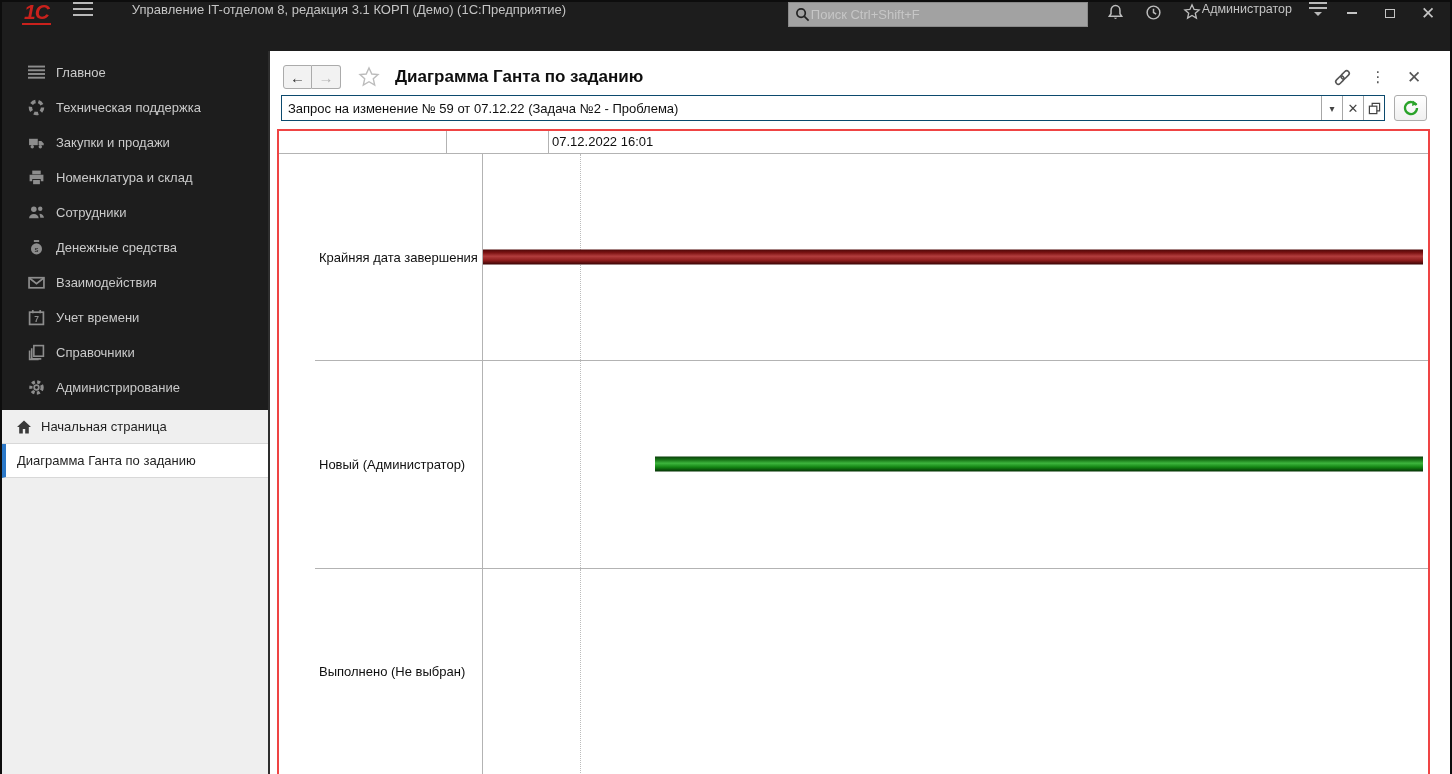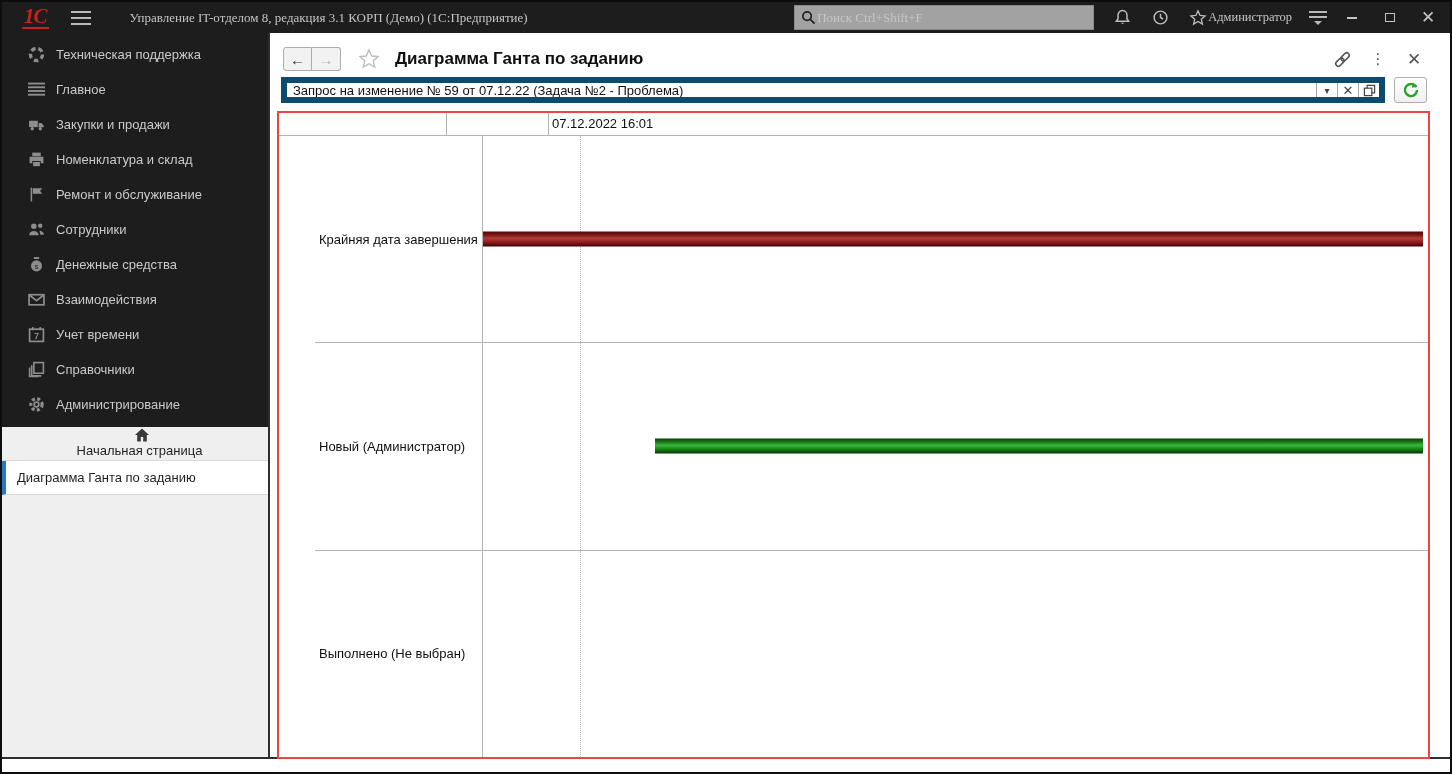--- a/index.html
+++ b/index.html
@@ -1,20 +1,20 @@
 <!DOCTYPE html>
 <html><head>
 <meta charset="utf-8">
 <style>
   * { margin:0; padding:0; box-sizing:border-box; }
   html,body { width:1452px; height:774px; background:#fff; font-family:"Liberation Sans","DejaVu Sans",sans-serif; overflow:hidden; }
   .window { position:relative; width:1452px; height:774px; border:2px solid #0d0d0d; background:#fff; }
 
   
-  .titlebar { height:31px; background:#1d1d1d; display:flex; align-items:center; color:#c8c8c8;font-family:Liberation Serif, serif; }
+  .titlebar { height:49px; background:#1d1d1d; display:flex; align-items:flex-start; color:#c8c8c8; }
   .logo1c { margin-left:20px; color:#c9211c; font-weight:bold; font-style:italic; font-size:21px; letter-spacing:-1px; border-bottom:2px solid #c9211c; line-height:20px; padding:0 2px 1px 2px; }
   .hamburger { margin-left:22px; width:20px; display:flex; flex-direction:column; gap:4px; cursor:pointer; }
   .hamburger i { display:block; height:2px; background:#b9b9b9; }
   .apptitle { margin-left:39px; font-size:13px; color:#c4c4c4; white-space:nowrap; }
   .searchbox { margin-left:auto; width:300px; height:25px; background:#a2a2a2; border:1px solid #8a8a8a; display:flex; align-items:center; padding:0 6px; }
   .searchbox .ph { font-size:13px; color:#c6c6c6; margin-left:1px; }
   .tb-ico { width:20px; height:20px; display:flex; align-items:center; justify-content:center; margin-left:18px; cursor:pointer; }
   .username { font-size:12.5px; color:#c4c4c4; }
   .svcmenu { margin-left:16px; display:flex; flex-direction:column; align-items:center; gap:3px; width:20px; cursor:pointer; }
   .svcmenu i { display:block; height:2px; background:#b9b9b9; width:18px; }
@@ -27,21 +27,21 @@
   
   .main { display:flex; height:726px; border-bottom:2px solid #2e2e2e; }
   .bottomstrip { height:6px; background:#fff; }
 
   
   .sidebar { width:266px; background:#efefef; display:flex; flex-direction:column; }
   .nav-dark { background:#1d1d1d; padding-top:4px; padding-bottom:5px; }
   .nav-item { height:35px; display:flex; align-items:center; cursor:pointer; }
   .nav-item .nico { width:17px; height:17px; margin-left:26px; flex:none; display:flex; align-items:center; justify-content:center; }
   .nav-item .nlabel { margin-left:11px; font-size:13px; color:#cacaca; white-space:nowrap; }
-  .home-row { height:34px; background:#efefef; border-bottom:1px solid #d8d8d8; display:flex; align-items:center; cursor:pointer;flex-direction:column; }
+  .home-row { height:34px; background:#efefef; border-bottom:1px solid #d8d8d8; display:flex; align-items:center; cursor:pointer; }
   .home-row .hico { width:16px; height:16px; margin-left:14px; }
   .home-row .hlabel { margin-left:9px; font-size:13px; color:#1f1f1f; }
   .tab-row { height:34px; background:#fff; border-bottom:1px solid #d8d8d8; border-left:4px solid #2b78c8; display:flex; align-items:center; cursor:pointer; }
   .tab-row .tlabel { margin-left:11px; font-size:13px; color:#1f1f1f; }
   .side-filler { flex:1; background:#efefef; }
 
   
   .content { flex:1; background:#fff; border-left:2px solid #2e2e2e; position:relative; }
   .c-header { display:flex; align-items:center; padding:10px 26px 0 13px; height:42px; }
   .navbtns { display:flex; }
@@ -49,21 +49,21 @@
   .navbtn.back { border-radius:3px 0 0 3px; color:#333; }
   .navbtn.fwd { border-radius:0 3px 3px 0; color:#b3b3b3; border-left:none; }
   .fav-star { margin-left:16px; cursor:pointer; display:flex; }
   .c-title { margin-left:14px; font-size:17px; font-weight:bold; color:#0f0f0f; white-space:nowrap; }
   .c-hdr-icons { margin-left:auto; display:flex; align-items:center; gap:16px; }
   .c-hdr-icons .hic { cursor:pointer; display:flex; align-items:center; justify-content:center; width:20px; height:20px; color:#555; }
   .dots3 { font-size:15px; color:#555; letter-spacing:0; }
   .formclose { font-size:17px; color:#555; }
 
   .field-row { position:absolute; left:11px; top:44px; display:flex; align-items:stretch; height:26px; }
-  .taskfield { width:1104px; border:6px solid #0c4a6e; display:flex; align-items:stretch; background:#fff; }
+  .taskfield { width:1104px; border:1px solid #0c4a6e; display:flex; align-items:stretch; background:#fff; }
   .taskfield .fval { flex:1; font-size:13px; color:#0f0f0f; display:flex; align-items:center; padding-left:6px; white-space:nowrap; overflow:hidden; }
   .fbtn { width:21px; border-left:1px solid #a6a6a6; display:flex; align-items:center; justify-content:center; color:#444; cursor:pointer; background:#fff; }
   .fbtn.caret { font-size:10px; }
   .fbtn.clear { font-size:13px; }
   .refreshbtn { margin-left:9px; width:33px; border:1px solid #adadad; border-radius:3px; background:linear-gradient(#ffffff,#f0f0f0); display:flex; align-items:center; justify-content:center; cursor:pointer; }
 
   
   .gantt { position:absolute; left:7px; top:78px; width:1153px; height:648px; border:2px solid #ef4444; background:#fff; display:flex; flex-direction:column; }
   .g-head { height:23px; border-bottom:1px solid #b3b3b3; display:flex; flex:none; }
   .g-head .g-lcell { width:168px; border-right:1px solid #b3b3b3; flex:none; }
@@ -133,41 +133,41 @@
       </span>
     <span class="winbtn close">✕</span>
   </div>
 
   <div class="main">
 
     <div class="sidebar">
       <div class="nav-dark" id="nav-items">
   <div class="nav-item">
     <span class="nico">
-              <svg width="17" height="17" viewBox="0 0 16 16">
-                <circle cx="8" cy="8" r="5.7" fill="none" stroke="#8d8d8d" stroke-width="3.2" stroke-dasharray="4.2 2.8"></circle>
-              </svg>
-            </span>
-    <span class="nlabel">Техническая поддержка</span>
-  </div>
-
-  <div class="nav-item">
-    <span class="nico">
               <svg width="17" height="17" viewBox="0 0 16 16" fill="#8d8d8d">
                 <rect y="1.5" width="16" height="1.8"></rect>
                 <rect y="5" width="16" height="1.8"></rect>
                 <rect y="8.5" width="16" height="1.8"></rect>
                 <rect y="12" width="16" height="1.8"></rect>
               </svg>
             </span>
     <span class="nlabel">Главное</span>
   </div>
 
   <div class="nav-item">
     <span class="nico">
+              <svg width="17" height="17" viewBox="0 0 16 16">
+                <circle cx="8" cy="8" r="5.7" fill="none" stroke="#8d8d8d" stroke-width="3.2" stroke-dasharray="4.2 2.8"></circle>
+              </svg>
+            </span>
+    <span class="nlabel">Техническая поддержка</span>
+  </div>
+
+  <div class="nav-item">
+    <span class="nico">
               <svg width="17" height="17" viewBox="0 0 16 16" fill="#8d8d8d">
                 <path d="M1 4.5h8.2v6H1z"></path>
                 <path d="M10 6.5h2.6L14.8 9v1.5H10z"></path>
                 <circle cx="4" cy="12" r="1.6"></circle>
                 <circle cx="11.6" cy="12" r="1.6"></circle>
               </svg>
             </span>
     <span class="nlabel">Закупки и продажи</span>
   </div>
 
@@ -175,29 +175,20 @@
     <span class="nico">
               <svg width="17" height="17" viewBox="0 0 16 16" fill="#8d8d8d">
                 <rect x="4" y="1.5" width="8" height="3.5"></rect>
                 <path d="M1.5 5.5h13v6h-2.5v-2h-8v2H1.5z"></path>
                 <rect x="4.8" y="10.3" width="6.4" height="4"></rect>
               </svg>
             </span>
     <span class="nlabel">Номенклатура и склад</span>
   </div>
 
-  <div class="nav-item">
-    <span class="nico">
-              <svg width="17" height="17" viewBox="0 0 16 16" fill="#8d8d8d">
-                <rect x="2.5" y="1.5" width="1.4" height="13"></rect>
-                <path d="M4.5 2.2h9l-2.2 2.6 2.2 2.6h-9z"></path>
-              </svg>
-            </span>
-    <span class="nlabel">Ремонт и обслуживание</span>
-  </div>
 
   <div class="nav-item">
     <span class="nico">
               <svg width="17" height="17" viewBox="0 0 16 16" fill="#8d8d8d">
                 <circle cx="5.5" cy="5" r="2.6"></circle>
                 <path d="M1 13.5c0-2.5 2-4 4.5-4s4.5 1.5 4.5 4z"></path>
                 <circle cx="11.5" cy="4.5" r="2.1"></circle>
                 <path d="M10.8 9.2c2.3.1 4.2 1.5 4.2 3.8h-3.4"></path>
               </svg>
             </span>

